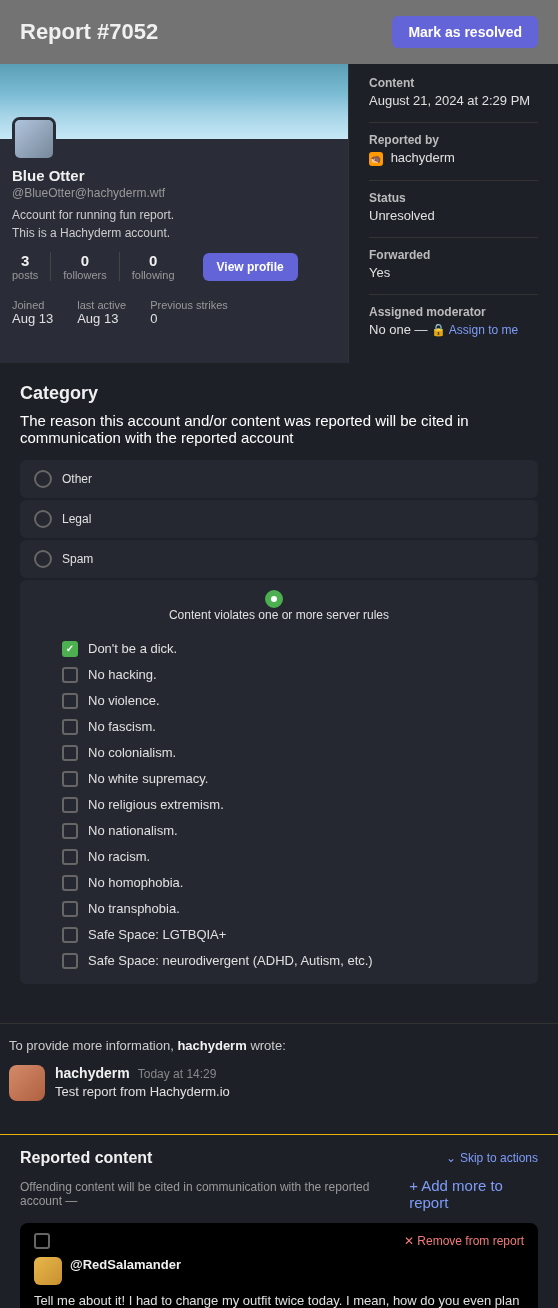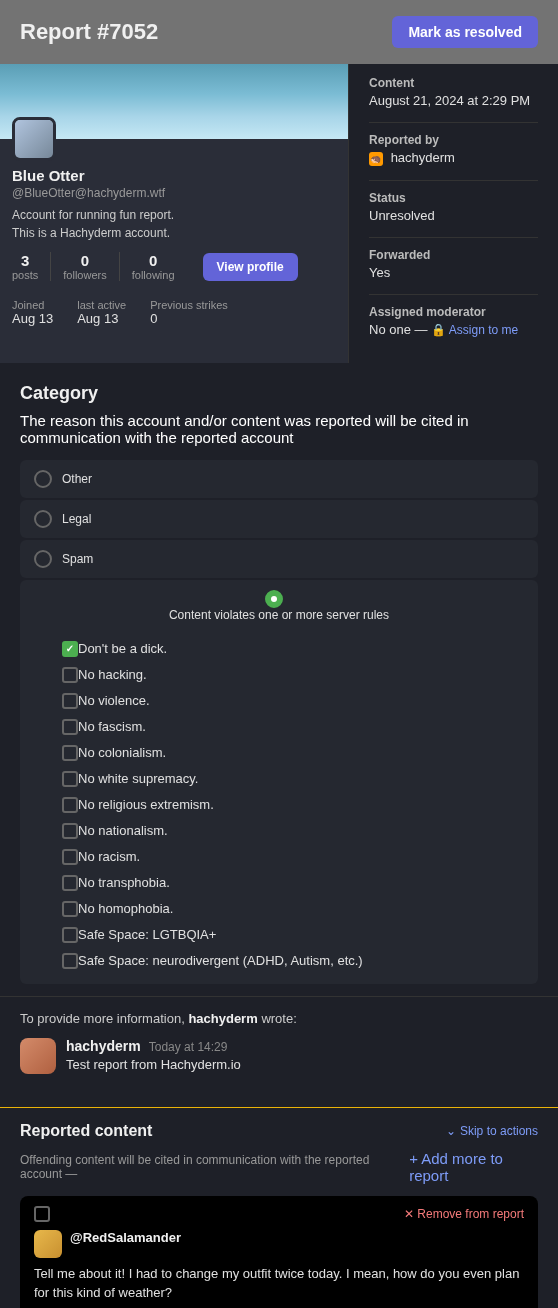--- a/index.html
+++ b/index.html
@@ -268,20 +268,21 @@
       border-radius: 50%;
       background: #fff;
     }
     .rules-list {
       padding: 4px 14px 10px 42px;
     }
     .rule-item {
       display: flex;
       align-items: center;
       padding: 5px 0;
+      gap: 10px;
     }
     .checkbox {
       width: 16px;
       height: 16px;
       border: 2px solid #666;
       border-radius: 3px;
       flex-shrink: 0;
       background: transparent;
       display: flex;
       align-items: center;
@@ -297,23 +298,24 @@
       font-size: 10px;
       font-weight: 700;
     }
     .rule-label {
       font-size: 13px;
       color: #e0e0e0;
     }
 
     
     .comment-section {
-      padding: 14px 20px;
+      padding: 14px 9px;
       background: #1e2028;
       border-top: 1px solid #333;
+      margin-top: 27px;
     }
     .comment-intro {
       font-size: 13px;
       color: #ccc;
       margin-bottom: 12px;
     }
     .comment-intro strong {
       color: #f0f0f0;
     }
     .comment-item {
@@ -608,25 +610,25 @@
         <div class="rule-item">
           <div class="checkbox"></div>
           <span class="rule-label">No nationalism.</span>
         </div>
         <div class="rule-item">
           <div class="checkbox"></div>
           <span class="rule-label">No racism.</span>
         </div>
         <div class="rule-item">
           <div class="checkbox"></div>
+          <span class="rule-label">No homophobia.</span>
+        </div>
+        <div class="rule-item">
+          <div class="checkbox"></div>
           <span class="rule-label">No transphobia.</span>
-        </div>
-        <div class="rule-item">
-          <div class="checkbox"></div>
-          <span class="rule-label">No homophobia.</span>
         </div>
         <div class="rule-item">
           <div class="checkbox"></div>
           <span class="rule-label">Safe Space: LGTBQIA+</span>
         </div>
         <div class="rule-item">
           <div class="checkbox"></div>
           <span class="rule-label">Safe Space: neurodivergent (ADHD, Autism, etc.)</span>
         </div>
       </div>

